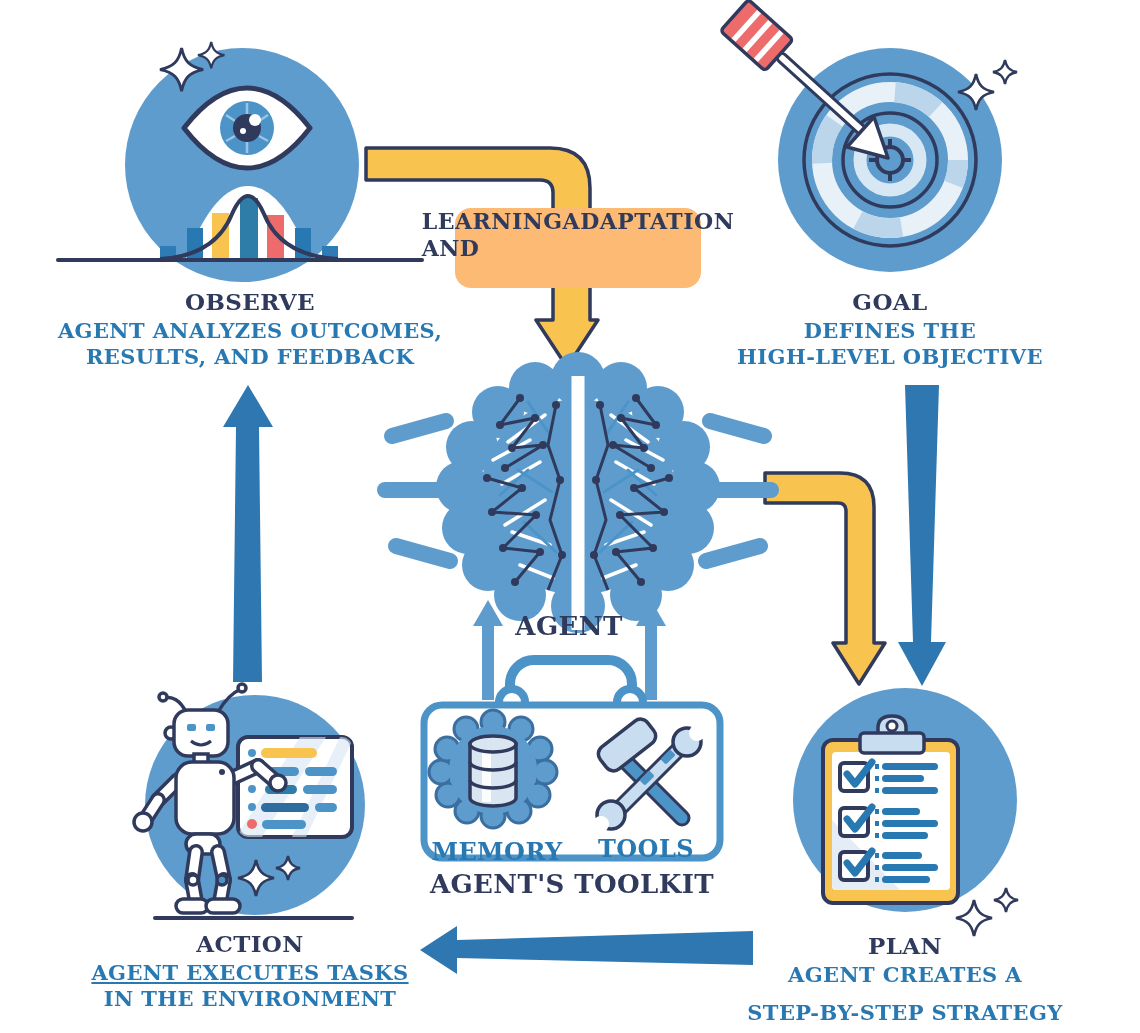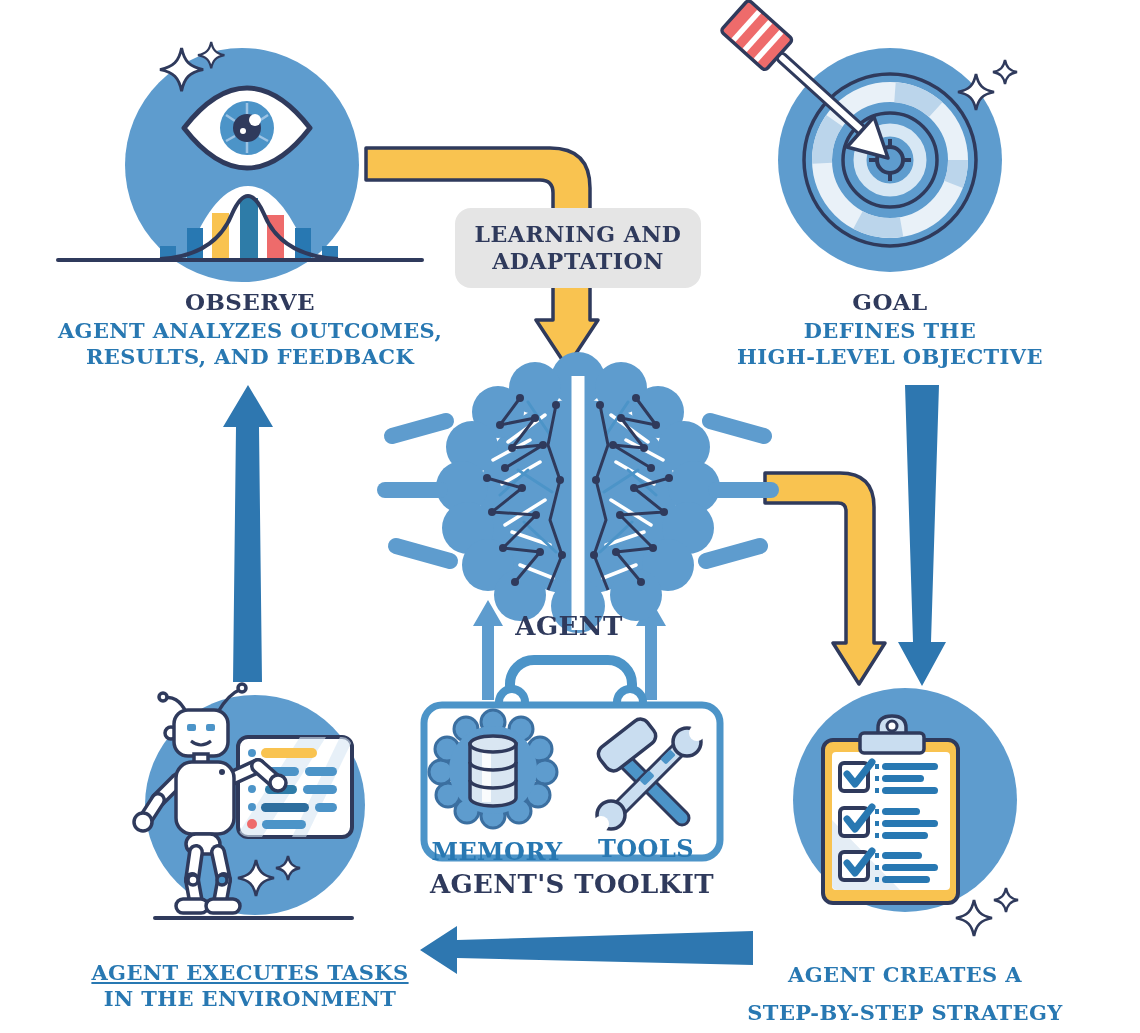--- a/index.html
+++ b/index.html
@@ -3,22 +3,22 @@
 <meta charset="utf-8">
 <style>
   html,body{margin:0;padding:0;background:#ffffff;}
   #stage{position:relative;width:1140px;height:1033px;background:#ffffff;overflow:hidden;
          font-family:"DejaVu Serif", serif;}
   #stage svg{position:absolute;left:0;top:0;}
   .txt{position:absolute;text-align:center;font-weight:bold;letter-spacing:.4px;}
   .node-title{color:#2F3A5C;font-size:23px;line-height:32px;}
   .node-desc{color:#2878B2;font-size:21px;line-height:26px;}
   .learning-box{position:absolute;left:455px;top:208px;width:246px;height:80px;
-      background:#e5e5e5;border-radius:16px;display:flex;flex-direction:column;
-      align-items:center;justify-content:center;}
+      background:#fdba74;border-radius:16px;display:flex;flex-direction:row;
+      justify-content:center;}
   .learning-box span{color:#2F3A5C;font-weight:bold;font-size:22px;line-height:27px;letter-spacing:.5px;}
   .agent-label{color:#2F3A5C;font-size:26px;line-height:28px;}
   .kit-item-label{color:#2878B2;font-size:24px;line-height:26px;margin-top:12px;}
   .kit-title{color:#2F3A5C;font-size:26px;line-height:28px;}
 </style>
 </head>
 <body>
 
 <div id="stage">
 
@@ -397,19 +397,21 @@
   <span>LEARNING AND</span>
   <span>ADAPTATION</span>
 </div>
 
 <div class="txt agent-label" style="left:469px;top:612px;width:200px;">AGENT</div>
 
 <div class="txt kit-item-label" style="left:417px;top:827px;width:160px;">MEMORY</div>
 <div class="txt kit-item-label" style="left:566px;top:824px;width:160px;">TOOLS</div>
 <div class="txt kit-title" style="left:422px;top:870px;width:300px;">AGENT'S TOOLKIT</div>
 
+<div class="txt node-title" style="left:60px;top:928px;width:380px;">ACTION</div>
 <div class="txt node-desc" style="left:40px;top:960px;width:420px;text-decoration:underline;">AGENT EXECUTES TASKS</div>
 <div class="txt node-desc" style="left:40px;top:986px;width:420px;">IN THE ENVIRONMENT</div>
 
+<div class="txt node-title" style="left:715px;top:930px;width:380px;">PLAN</div>
 <div class="txt node-desc" style="left:695px;top:962px;width:420px;">AGENT CREATES A</div>
 <div class="txt node-desc" style="left:695px;top:1000px;width:420px;">STEP-BY-STEP STRATEGY</div>
 
 </div>
 
 </body></html>

